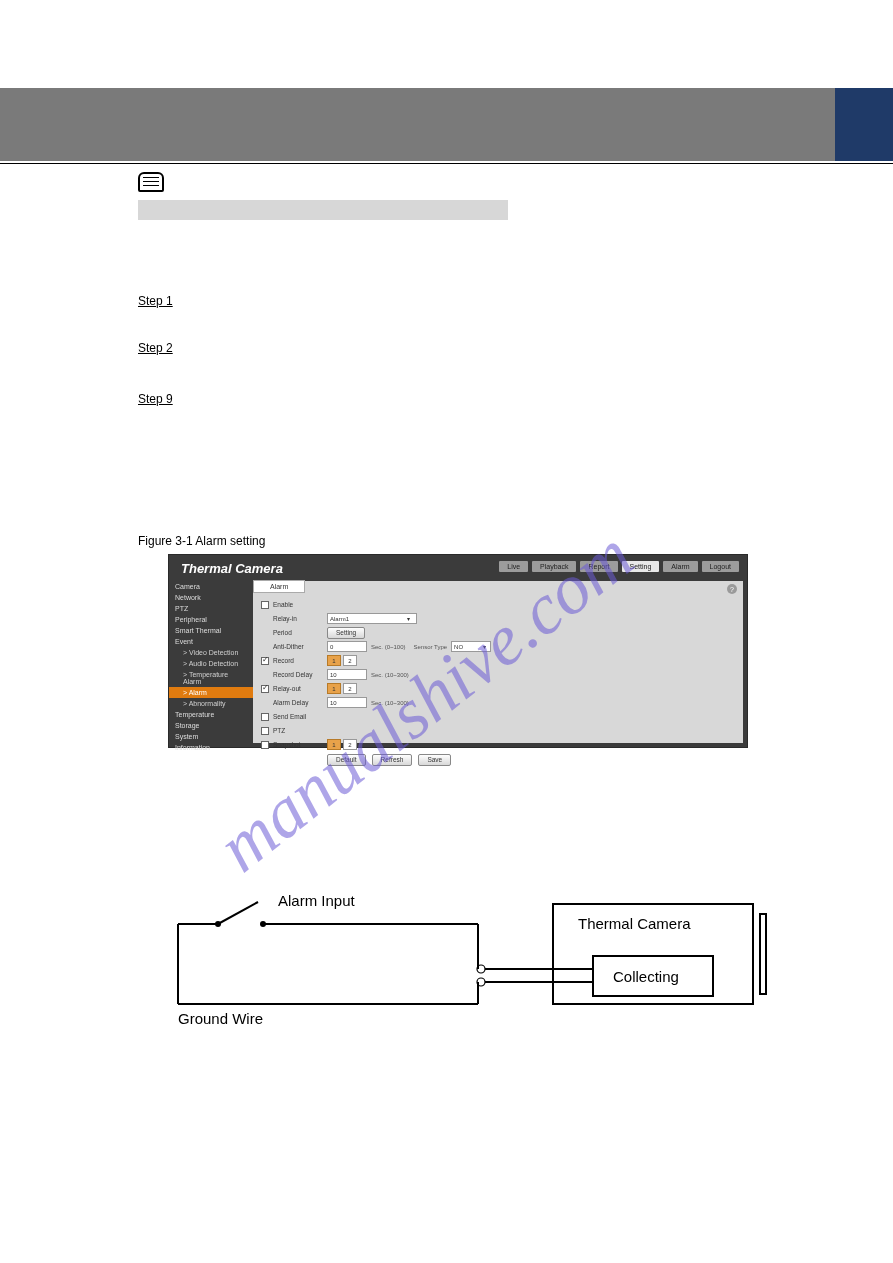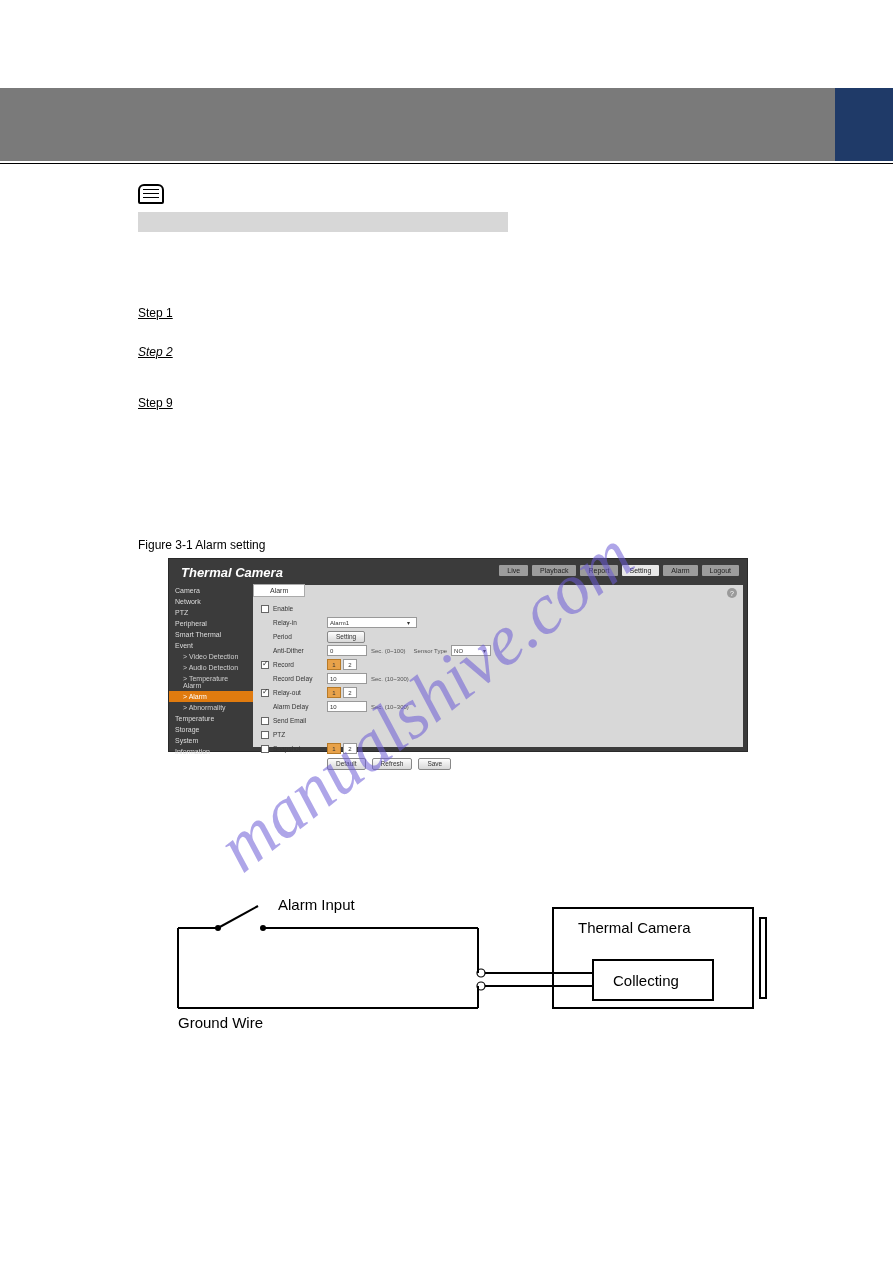--- a/index.html
+++ b/index.html
@@ -7,21 +7,21 @@
 
 .page { width: 893px; height: 1263px; position: relative; overflow: hidden; }
 
 
 .top-banner { position: absolute; top: 88px; left: 0; width: 893px; height: 73px; background: #7a7a7a; display: flex; }
 .top-banner-main { flex: 1; }
 .top-banner-accent { width: 58px; background: #1f3a68; }
 .top-banner-rule { position: absolute; top: 163px; left: 0; width: 893px; height: 1px; background: #000; }
 
 
-.content { position: absolute; top: 184px; left: 138px; width: 640px; }
+.content { position: absolute; top: 172px; left: 138px; width: 640px; }
 
 .note-icon { width: 26px; height: 20px; border: 2px solid #000; border-radius: 6px 6px 2px 2px; margin-bottom: 8px; position: relative; }
 .note-icon::before { content: ""; position: absolute; top: 3px; left: 3px; right: 3px; height: 1px; background: #000; box-shadow: 0 4px 0 #000, 0 8px 0 #000; }
 
 .gray-strip { width: 370px; height: 20px; background: #d7d7d7; margin-bottom: 10px; }
 
 .row { display: flex; align-items: baseline; font-size: 12px; line-height: 1.9; }
 .row .label { width: 56px; }
 .ul { text-decoration: underline; }
 
@@ -73,21 +73,21 @@
 <div class="content">
 
   <div class="note-icon"></div>
   <div class="gray-strip"></div>
 
   <div style="height: 60px;"></div>
 
   <div class="row">
     <span class="label ul">Step 1</span>
   </div>
-  <div class="row" style="margin-top:16px;font-style:italic;">
+  <div class="row" style="margin-top:24px;">
     <span class="label ul">Step 2</span>
   </div>
   <div style="height:28px;"></div>
   <div class="row">
     <span class="label ul">Step 9</span>
   </div>
 
   <div style="height:110px;"></div>
 
   <div class="fig-caption">Figure 3-1 Alarm setting</div>

